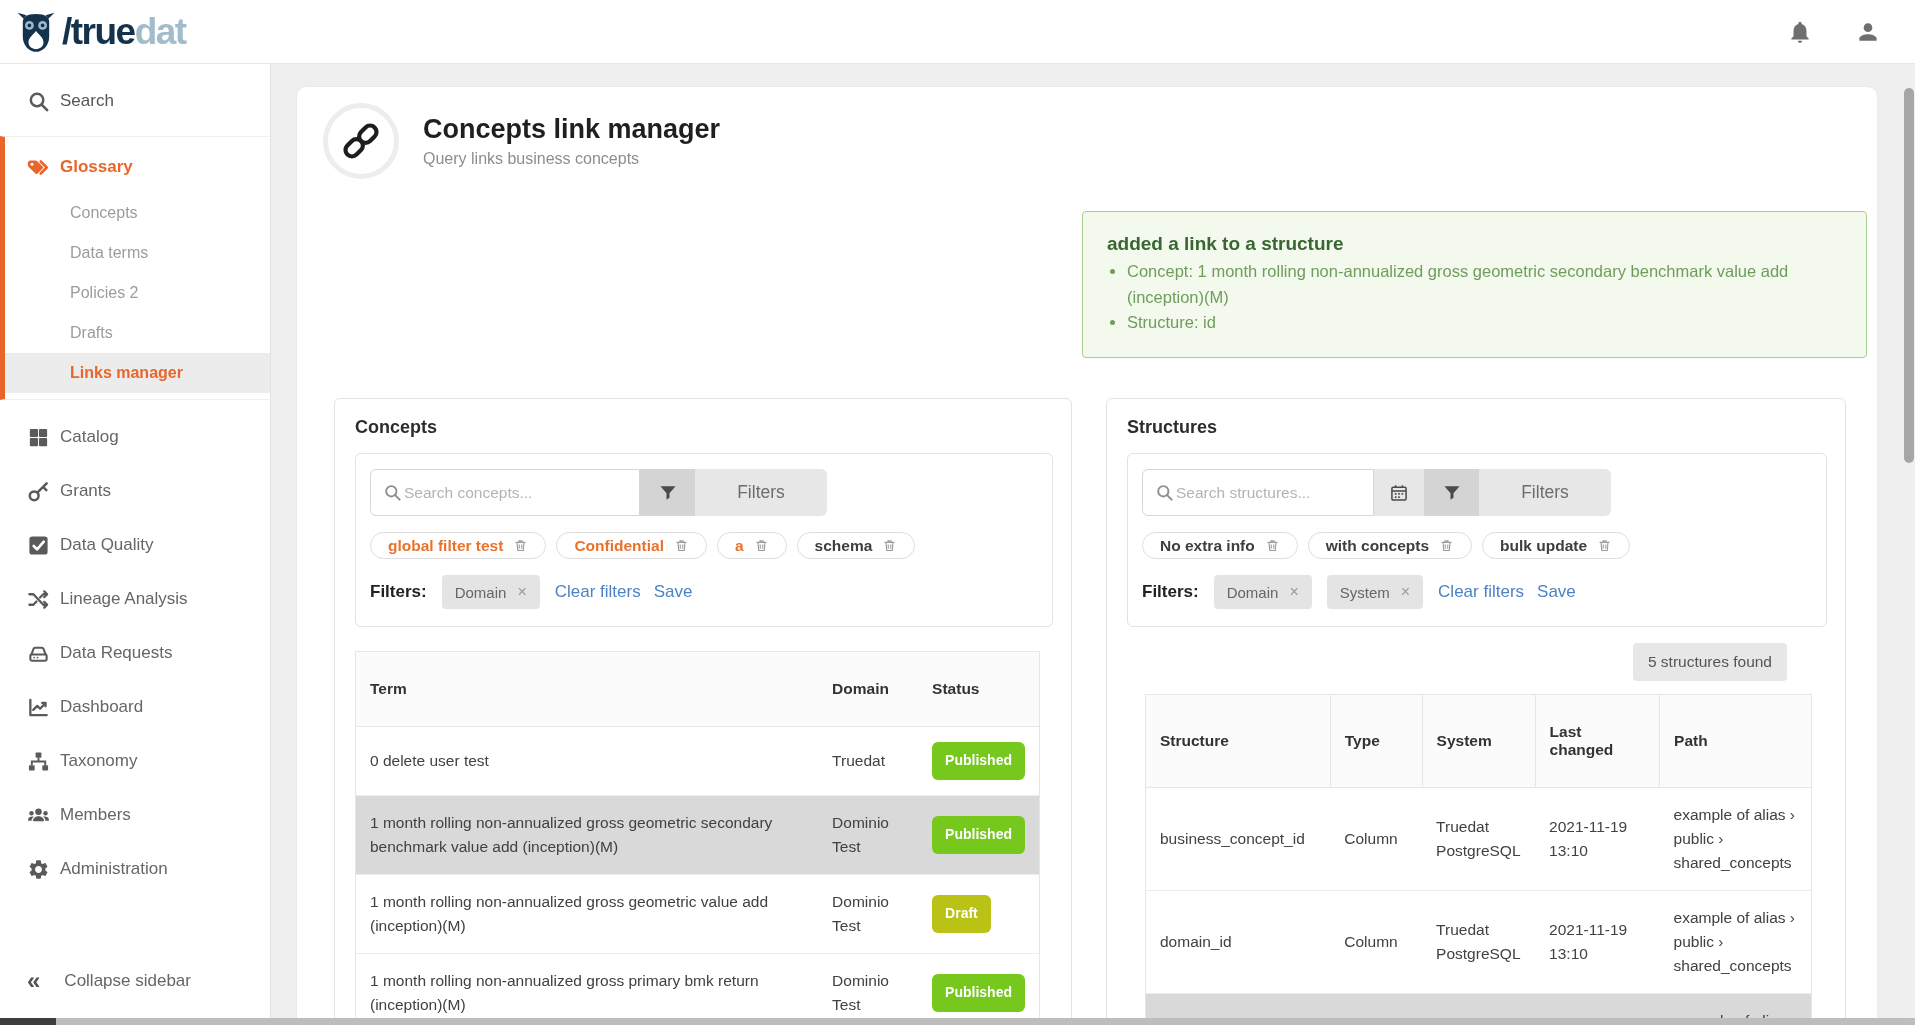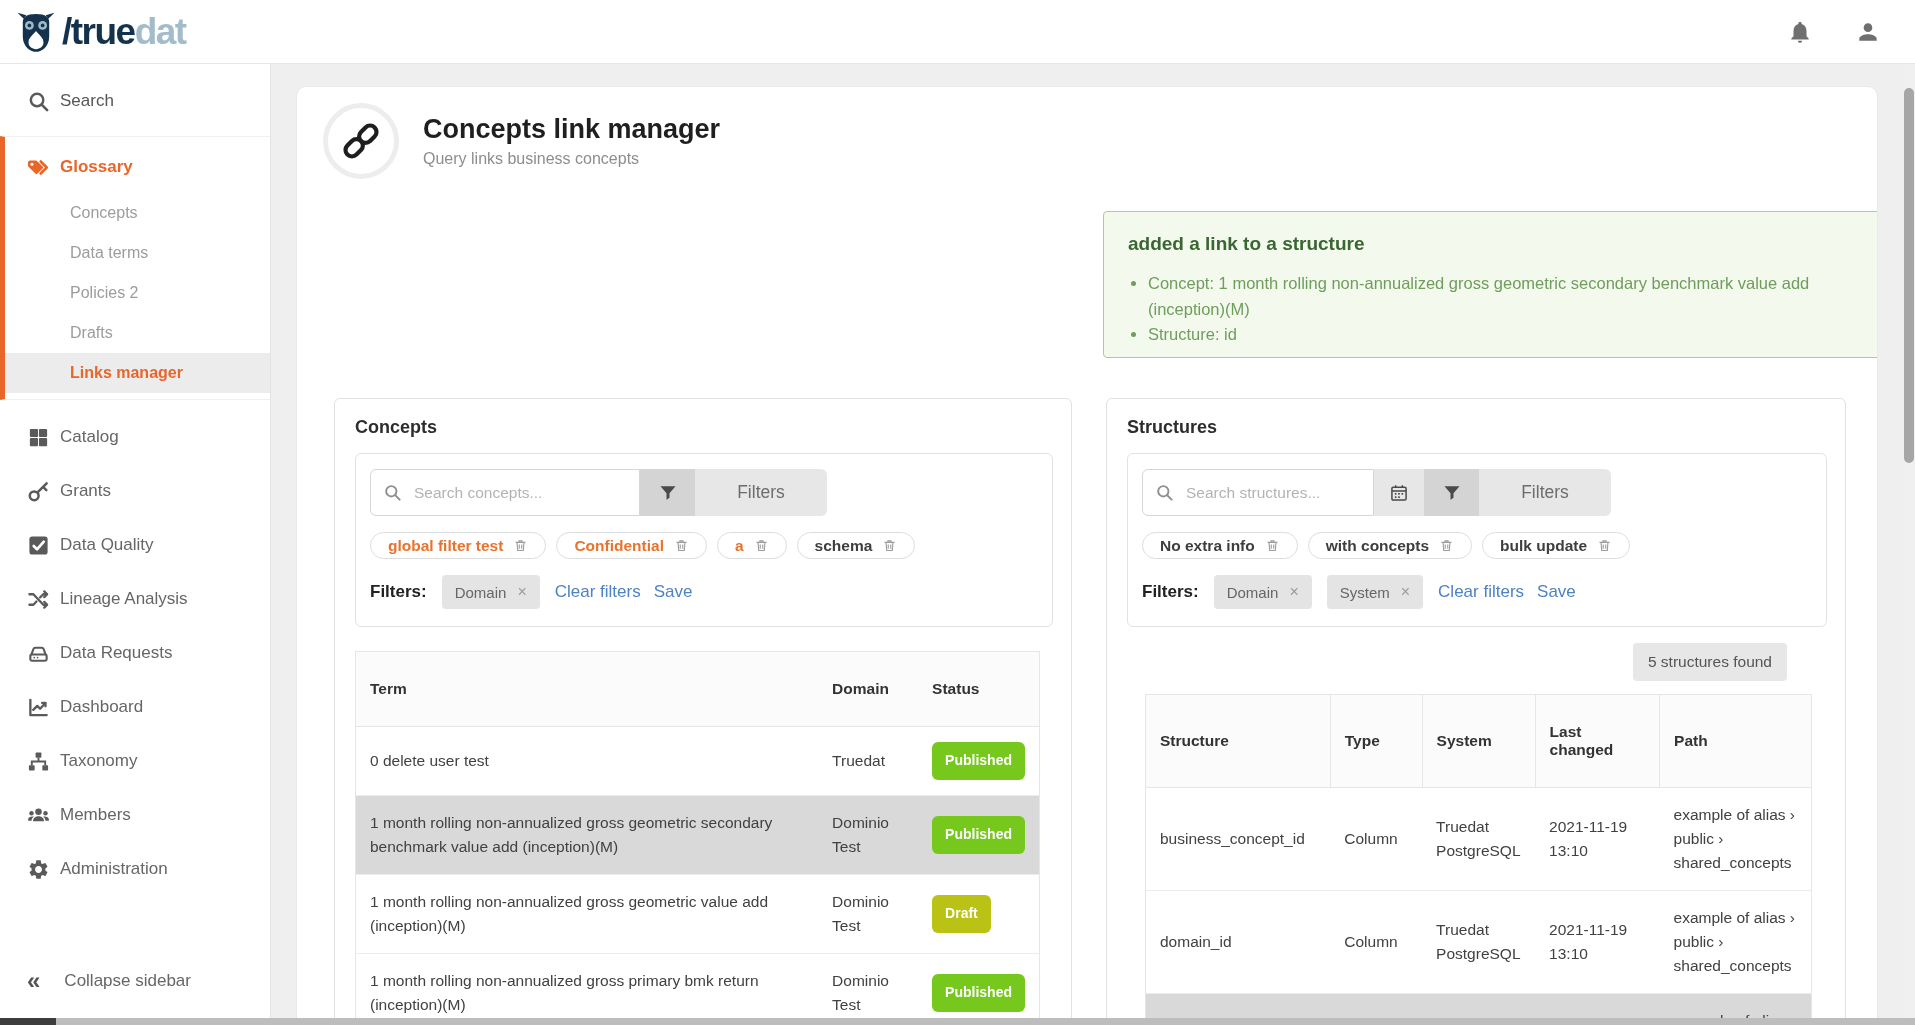--- a/index.html
+++ b/index.html
@@ -35,34 +35,34 @@
   .card-head{position:absolute;left:26px;top:16px;display:flex;gap:24px;align-items:center}
   .icon-circle{width:76px;height:76px;border-radius:50%;border:5px solid #ededed;display:flex;align-items:center;justify-content:center;background:#fff}
   .page-title{font-size:27px;font-weight:600;color:#1f1f1f}
   .page-sub{font-size:16px;color:#8d8d8d;margin-top:5px}
 
   .relation{position:absolute;left:36px;top:128px}
   .relation-label{font-size:16.5px;color:#3d3d3d}
   .select{width:243px;height:45px;border:1px solid #cfcfcf;border-radius:6px;margin-top:9px;position:relative;background:#fff;cursor:pointer}
   .select .caret{position:absolute;right:26px;top:19px;width:0;height:0;border-left:6px solid transparent;border-right:6px solid transparent;border-top:7px solid #3a3a3a}
 
-  .alert{position:absolute;left:806px;top:124px;width:785px;height:147px;background:#f4f9ee;border:1px solid #abcf8e;border-radius:4px;padding:21px 26px 0 24px}
+  .alert{position:absolute;left:785px;top:124px;width:785px;height:147px;background:#f4f9ee;border:1px solid #abcf8e;border-radius:4px;padding:21px 26px 0 24px}
   .alert-title{font-size:19px;font-weight:700;color:#3a6632}
-  .alert ul{margin:16px 0 0 20px;color:#6f9d5c;font-size:16.5px;line-height:1.55}
+  .alert ul{margin:4px 0 0 20px;color:#6f9d5c;font-size:16.5px;line-height:1.55}
   .alert li::marker{color:#6f9d5c}
 
   
   .panel{position:absolute;top:311px;height:700px;border:1px solid #e2e2e2;border-radius:6px;background:#fff}
   .panel.concepts{left:37px;width:738px}
   .panel.structures{left:809px;width:740px}
   .panel-title{font-size:18px;font-weight:700;color:#2d2d2d;margin:18px 0 0 20px}
 
   .filterbox{margin:15px 18px 0 20px;border:1px solid #e2e2e2;border-radius:6px;padding:15px 14px 17px}
   .search-row{display:flex;height:47px}
-  .search-input{display:flex;align-items:center;gap:12px;border:1px solid #d6d6d6;border-radius:6px 0 0 6px;padding:0 12px;background:#fff}
+  .search-input{display:flex;align-items:center;gap:2px;border:1px solid #d6d6d6;border-radius:6px 0 0 6px;padding:0 12px;background:#fff}
   .search-input input{border:none;outline:none;flex:1;font-size:15.5px;font-family:"Liberation Sans",sans-serif;color:#444;min-width:0;background:transparent}
   .search-input input::placeholder{color:#b3b3b3}
   .concepts .search-input{width:270px}
   .structures .search-input{width:232px}
   .btn-cal{width:50px;background:#e7e7e7;display:flex;align-items:center;justify-content:center;cursor:pointer}
   .btn-funnel{width:55px;background:#d4d4d4;display:flex;align-items:center;justify-content:center;cursor:pointer}
   .btn-filters{width:132px;background:#e7e7e7;color:#6d6d6d;font-size:17.5px;display:flex;align-items:center;justify-content:center;border-radius:0 6px 6px 0;cursor:pointer}
 
   .chips-row{display:flex;gap:10px;margin-top:16px}
   .chip{display:flex;align-items:center;gap:10px;height:27px;border:1px solid #ddd;border-radius:21px;padding:0 17px;font-size:15.5px;font-weight:700;color:#3e3e3e;background:#fff;cursor:pointer}

